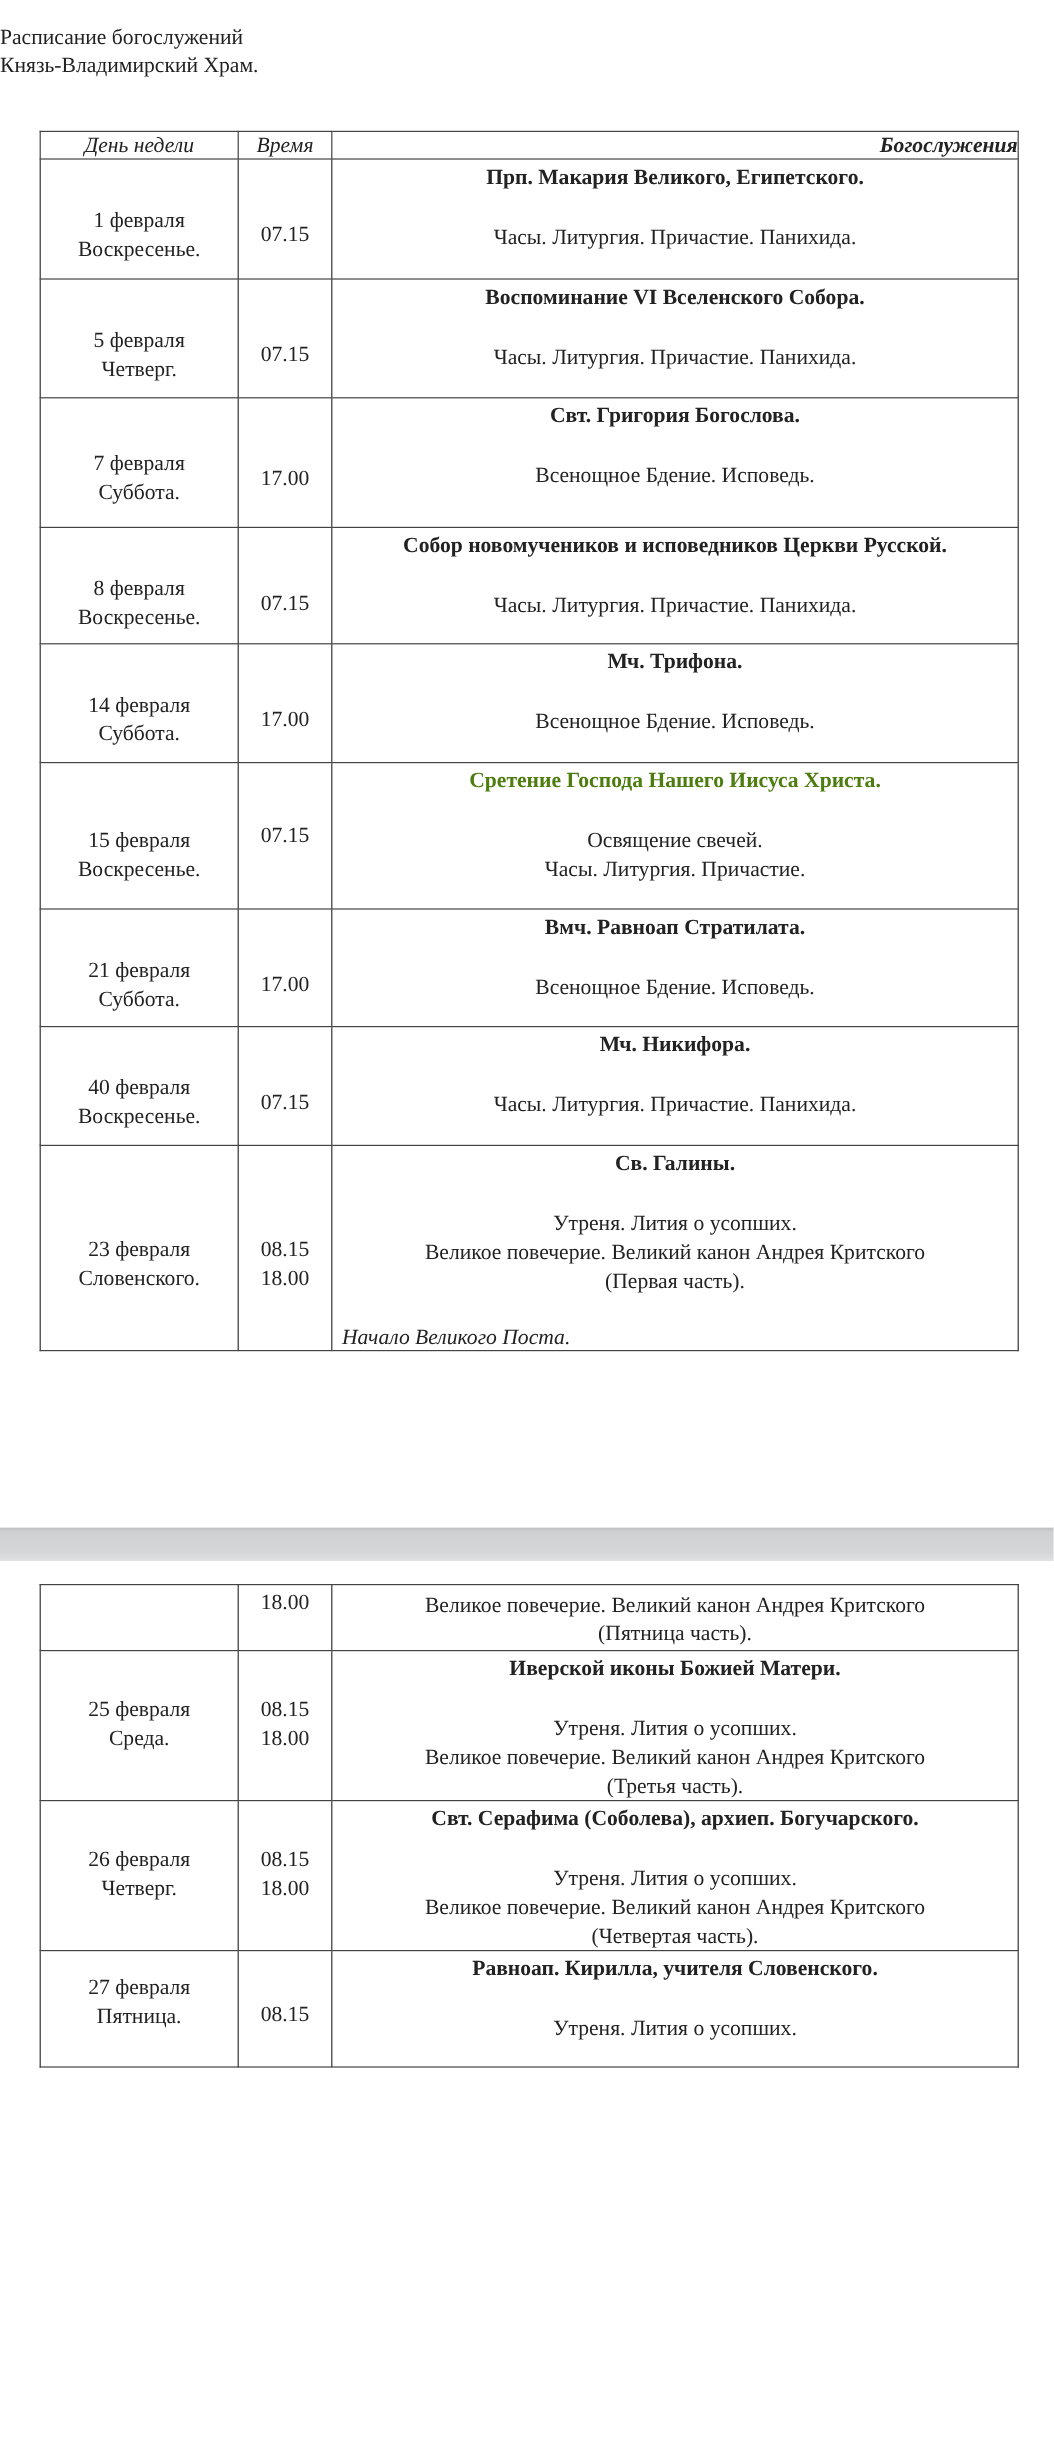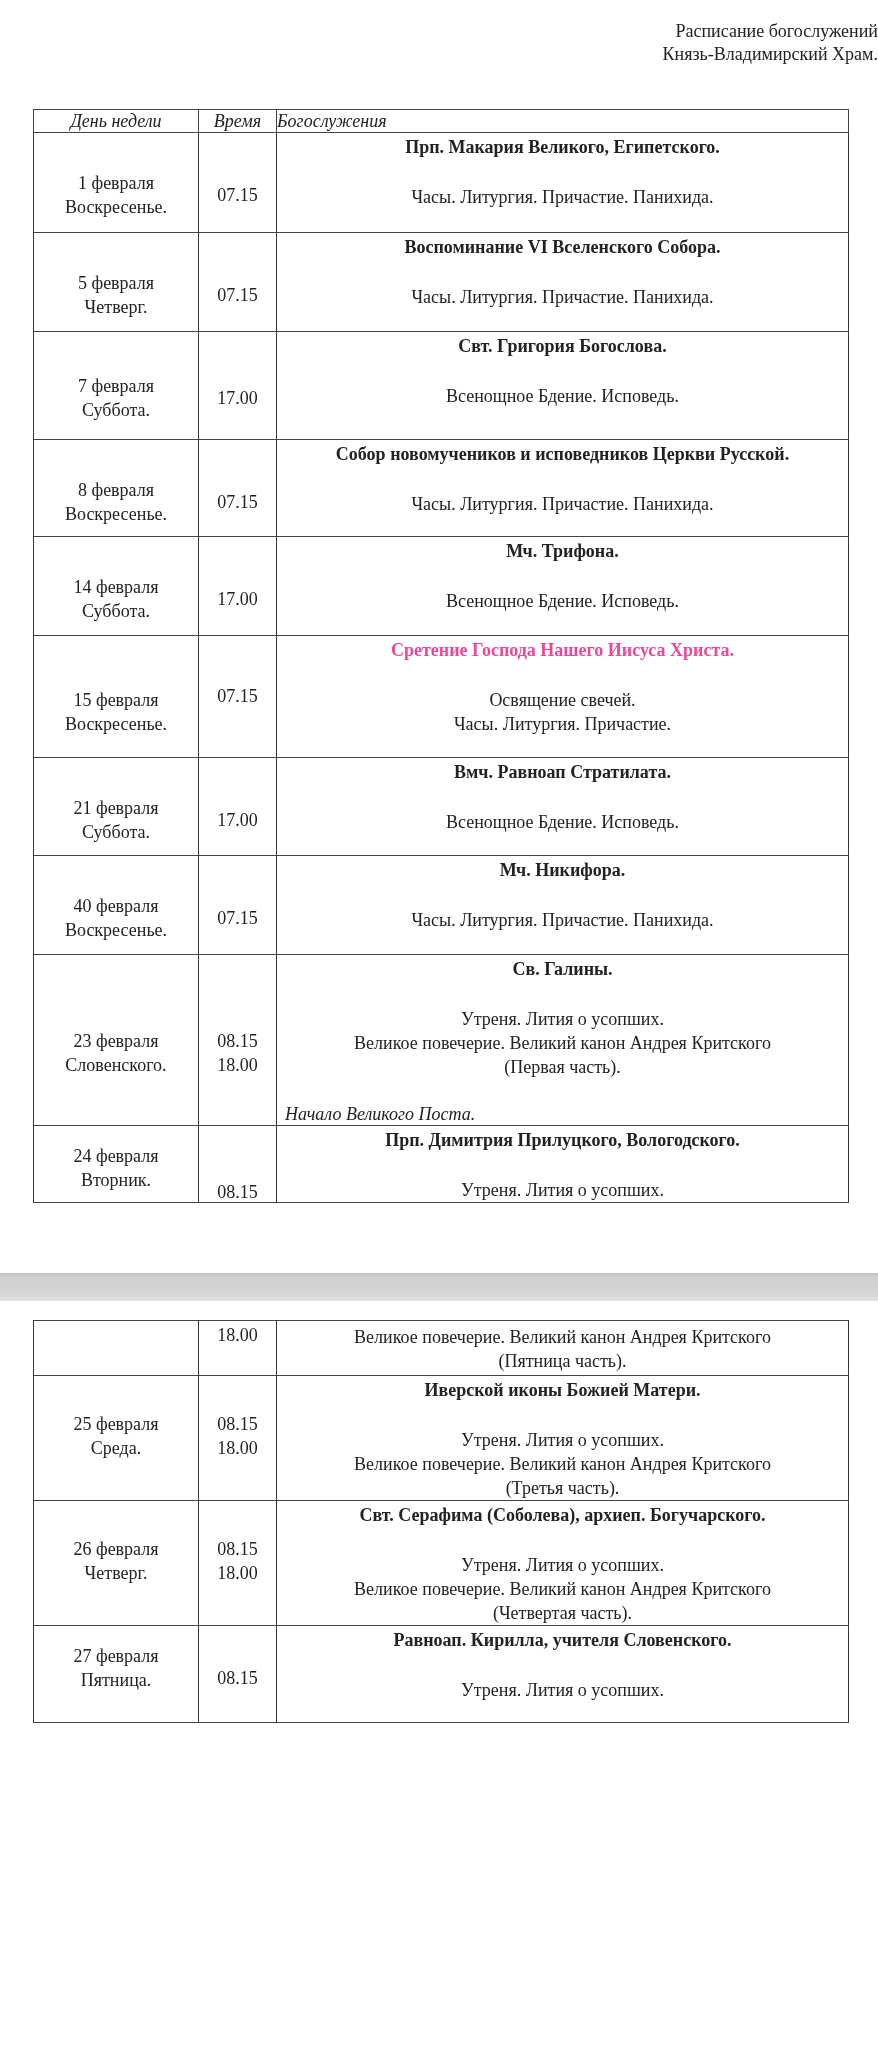--- a/index.html
+++ b/index.html
@@ -10,21 +10,21 @@
     }
     .page { position: absolute; left: 0; width: 878px; background: #fff; }
     .page1 { top: 0; height: 1273px; }
     .page-sep {
       position: absolute; left: 0; top: 1273px; width: 878px; height: 28px;
       background: linear-gradient(#bfc1c3 0px, #cfd1d3 4px, #d3d5d7 20px, #dfe1e3 28px);
     }
     .page2 { top: 1301px; height: 747px; }
 
     .title {
-      position: absolute; left: 0; width: 878px; text-align: right;
+      position: absolute; left: 0; width: 878px; text-align: left;
       font-size: 18px; line-height: 23px; color: #222;
     }
     .title.l1 { top: 20px; }
     .title.l2 { top: 43px; }
 
     table.sched {
       position: absolute; left: 33px; width: 815px;
       border-collapse: collapse; table-layout: fixed;
       font-size: 18px; color: #222;
     }
@@ -37,21 +37,21 @@
 
     table.sched td, table.sched th {
       border: 1.4px solid #444;
       padding: 0; vertical-align: top;
     }
     table.sched tr.row { border-top: 1.5px solid #555; }
     table.sched tr.row td { border-left: 1.4px solid #333; border-right: 1.4px solid #333; }
     table.sched td:last-child { border-right-color: #aaa; }
 
     th { font-weight: normal; font-style: italic; font-size: 18px; height: 22px; line-height: 22px; }
-    th.svc-h { text-align: left; }
+    th.svc-h { text-align: right; font-weight: bold; }
 
     td.day { text-align: center; position: relative; margin-top: 38px; }
     td.time { text-align: center; position: relative; }
     td.svc { text-align: center; position: relative; }
 
     .day-inner { position: absolute; left: 0; right: 0; line-height: 24px; }
     .time-inner { position: absolute; left: 0; right: 0; line-height: 24px; }
     .svc-title { font-weight: bold; line-height: 24px; margin-top: 2px; }
     .svc-title.red { color: #d01e1e; }
     .svc-lines { line-height: 24px; }
@@ -179,21 +179,21 @@
               <div>15 февраля</div>
               <div>Воскресенье.</div>
             </div>
           </td>
           <td class="time">
             <div class="time-inner" style="top: 48px;">
               <div>07.15</div>
             </div>
           </td>
           <td class="svc">
-            <div class="svc-title red" style="color: #ec4899;">Сретение Господа Нашего Иисуса Христа.</div>
+            <div class="svc-title red" style="color: #4d7c0f;">Сретение Господа Нашего Иисуса Христа.</div>
             <div class="svc-lines" style="margin-top: 26px;">
               <div>Освящение свечей.</div>
               <div>Часы. Литургия. Причастие.</div>
             </div>
           </td>
         </tr>
         <tr class="row" style="height: 98px;">
           <td class="day">
             <div class="day-inner" style="top: 38px;">
               <div>21 февраля</div>
@@ -245,39 +245,20 @@
             </div>
           </td>
           <td class="svc">
             <div class="svc-title">Св. Галины.</div>
             <div class="svc-lines" style="margin-top: 26px;">
               <div>Утреня. Лития о усопших.</div>
               <div>Великое повечерие. Великий канон Андрея Критского</div>
               <div>(Первая часть).</div>
             </div>
             <div class="svc-note">Начало Великого Поста.</div>
-          </td>
-        </tr>
-        <tr class="row" style="height: 74px;">
-          <td class="day">
-            <div class="day-inner" style="top: 18px;">
-              <div>24 февраля</div>
-              <div>Вторник.</div>
-            </div>
-          </td>
-          <td class="time">
-            <div class="time-inner" style="top: 54px;">
-              <div>08.15</div>
-            </div>
-          </td>
-          <td class="svc">
-            <div class="svc-title">Прп. Димитрия Прилуцкого, Вологодского.</div>
-            <div class="svc-lines" style="margin-top: 26px;">
-              <div>Утреня. Лития о усопших.</div>
-            </div>
           </td>
         </tr>
       </tbody>
   </table>
 </div>
 
 <div class="page-sep"></div>
 
 <div class="page page2">
   <table class="sched" id="tbl2">

